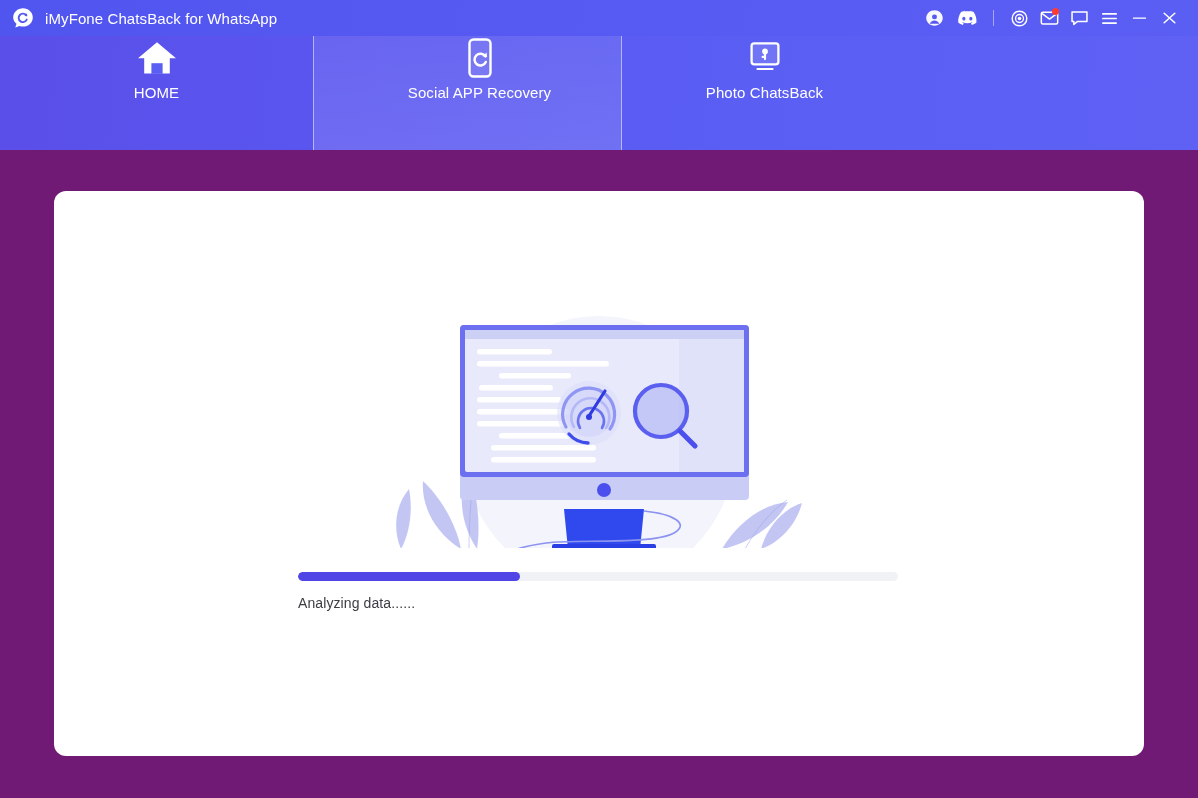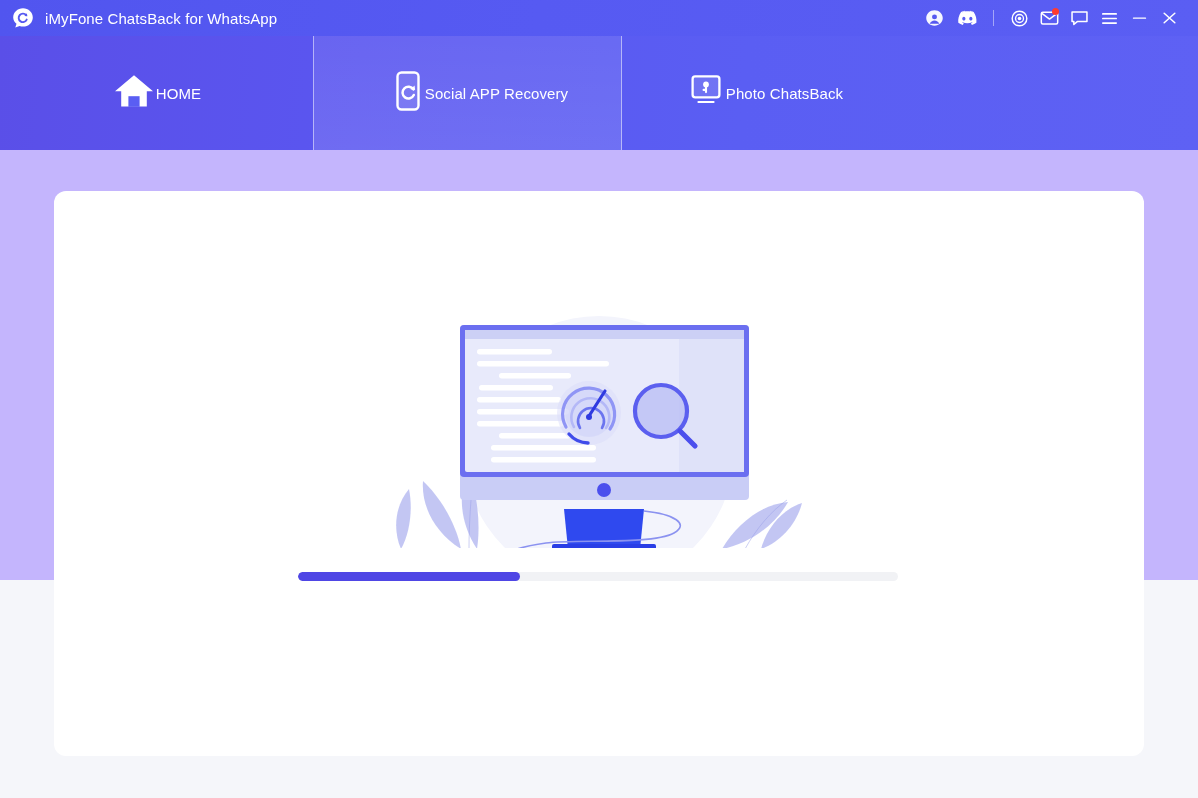--- a/index.html
+++ b/index.html
@@ -8,22 +8,22 @@
     width: 1198px;
     height: 798px;
     overflow: hidden;
     background: #f5f6fa;
     font-family: "Liberation Sans", sans-serif;
   }
 
   #app {
     position: relative;
     width: 1198px;
-    height: 580px;
-    background: #c4b5fd;
+    height: 798px;
+    background: #701a75;
   }
 
   
   .titlebar {
     position: absolute;
     left: 0; top: 0;
     width: 1198px;
     height: 36px;
     background: linear-gradient(100deg, #5155ef 0%, #565af2 45%, #5a5ef3 100%);
     display: flex;
@@ -76,23 +76,22 @@
     left: 0; top: 36px;
     width: 1198px;
     height: 114px;
     background: linear-gradient(95deg, #5a4fe8 0%, #5a56f0 30%, #5a5ef3 62%, #5e61f4 100%);
     display: flex;
   }
   .nav-tab {
     position: relative;
     height: 114px;
     display: flex;
-    flex-direction: row;
+    flex-direction: column;
     align-items: center;
-    justify-content: center;
     cursor: pointer;
     color: #ffffff;
   }
   #tab-home        { width: 313px; }
   #tab-social      { width: 285px; }
   #tab-photo       { width: 285px; }
   #tab-more        { width: 315px; }
 
   .nav-tab.active {
     background: linear-gradient(180deg, rgba(255,255,255,.09) 0%, rgba(255,255,255,.13) 100%);
@@ -357,16 +356,17 @@
         <path d="M255 210c30 3 46 13 30 22-22 12-98 6-128 10-20 3-29 6-29 6" fill="none" stroke="#8b92f0" stroke-width="1.6"></path>
 
         <rect x="0" y="247" width="420" height="1" fill="#ffffff"></rect>
       </svg>
     </div>
 
     <div class="progress-area">
       <div class="progress-track">
         <div class="progress-fill" id="progress-fill" style="width: 37%;"></div>
       </div>
+      <div class="progress-label">Analyzing data......</div>
     </div>
 
   </div>
 </div>
 
 </body></html>

